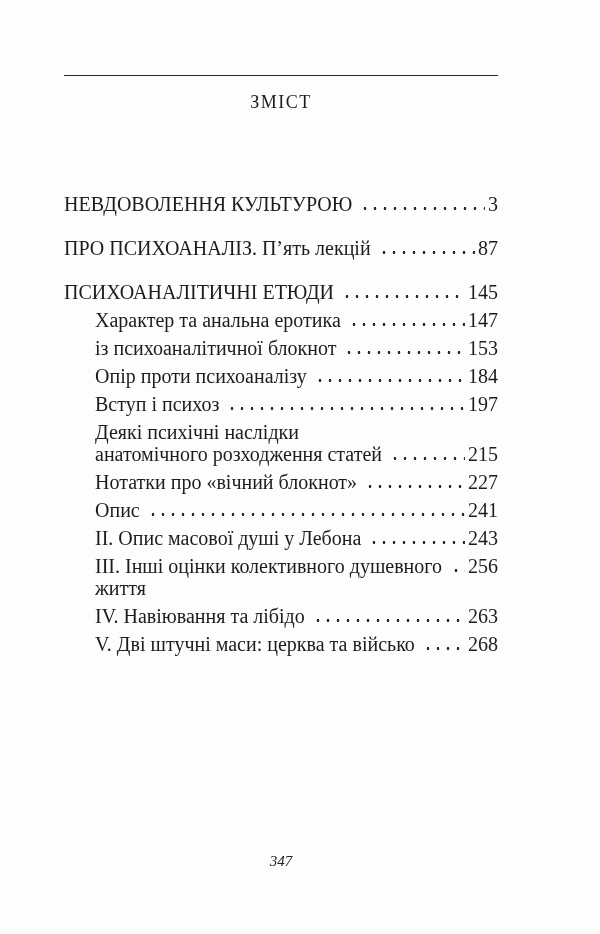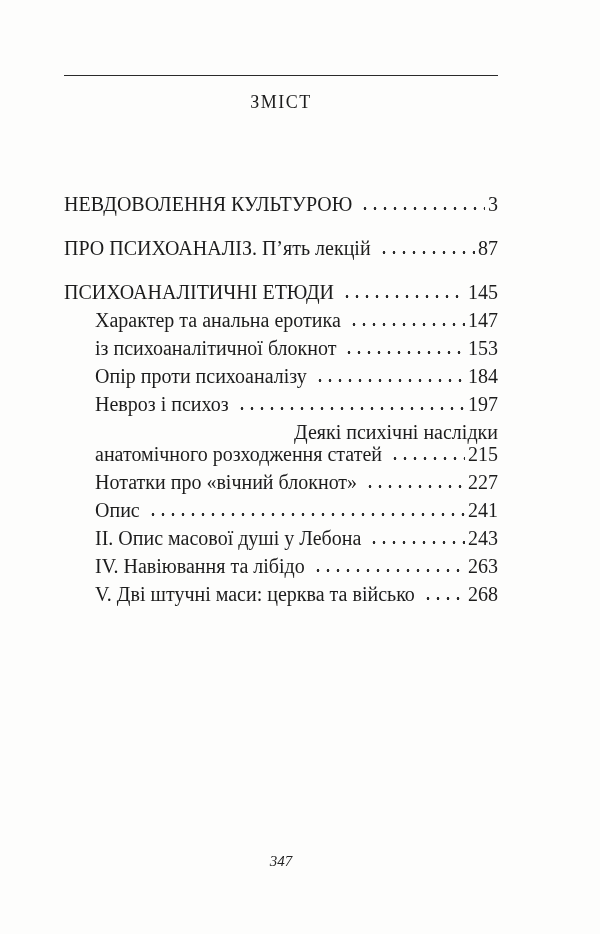--- a/index.html
+++ b/index.html
@@ -41,21 +41,20 @@
     margin-bottom: 6px;
   }
   .toc-entry.level0 {
     margin-top: 22px;
   }
   .toc-entry.level0:first-child {
     margin-top: 0;
   }
   .toc-entry.level1 {
     padding-left: 31px;
-    text-align: right;
   }
   .toc-line.last {
     display: flex;
     align-items: baseline;
   }
   .toc-text {
     white-space: pre-wrap;
   }
   .leader {
     flex: 1 1 auto;
@@ -127,21 +126,21 @@
         </div>
         <div class="toc-entry level1">
           <div class="toc-line last">
             <span class="toc-text">Опір проти психоаналізу</span>
             <span class="leader"></span>
             <span class="toc-page">184</span>
           </div>
         </div>
         <div class="toc-entry level1">
           <div class="toc-line last">
-            <span class="toc-text">Невроз і психоз</span>
+            <span class="toc-text">Вступ і психоз</span>
             <span class="leader"></span>
             <span class="toc-page">197</span>
           </div>
         </div>
         <div class="toc-entry level1">
           <div class="toc-line"><span class="toc-text">Деякі психічні наслідки</span></div>
           <div class="toc-line last">
             <span class="toc-text">анатомічного розходження статей</span>
             <span class="leader"></span>
             <span class="toc-page">215</span>
@@ -163,20 +162,27 @@
         </div>
         <div class="toc-entry level1">
           <div class="toc-line last">
             <span class="toc-text">II. Опис масової душі у Лебона</span>
             <span class="leader"></span>
             <span class="toc-page">243</span>
           </div>
         </div>
         <div class="toc-entry level1">
           <div class="toc-line last">
+            <span class="toc-text">III. Інші оцінки колективного душевного життя</span>
+            <span class="leader"></span>
+            <span class="toc-page">256</span>
+          </div>
+        </div>
+        <div class="toc-entry level1">
+          <div class="toc-line last">
             <span class="toc-text">IV. Навіювання та лібідо</span>
             <span class="leader"></span>
             <span class="toc-page">263</span>
           </div>
         </div>
         <div class="toc-entry level1">
           <div class="toc-line last">
             <span class="toc-text">V. Дві штучні маси: церква та військо</span>
             <span class="leader"></span>
             <span class="toc-page">268</span>

